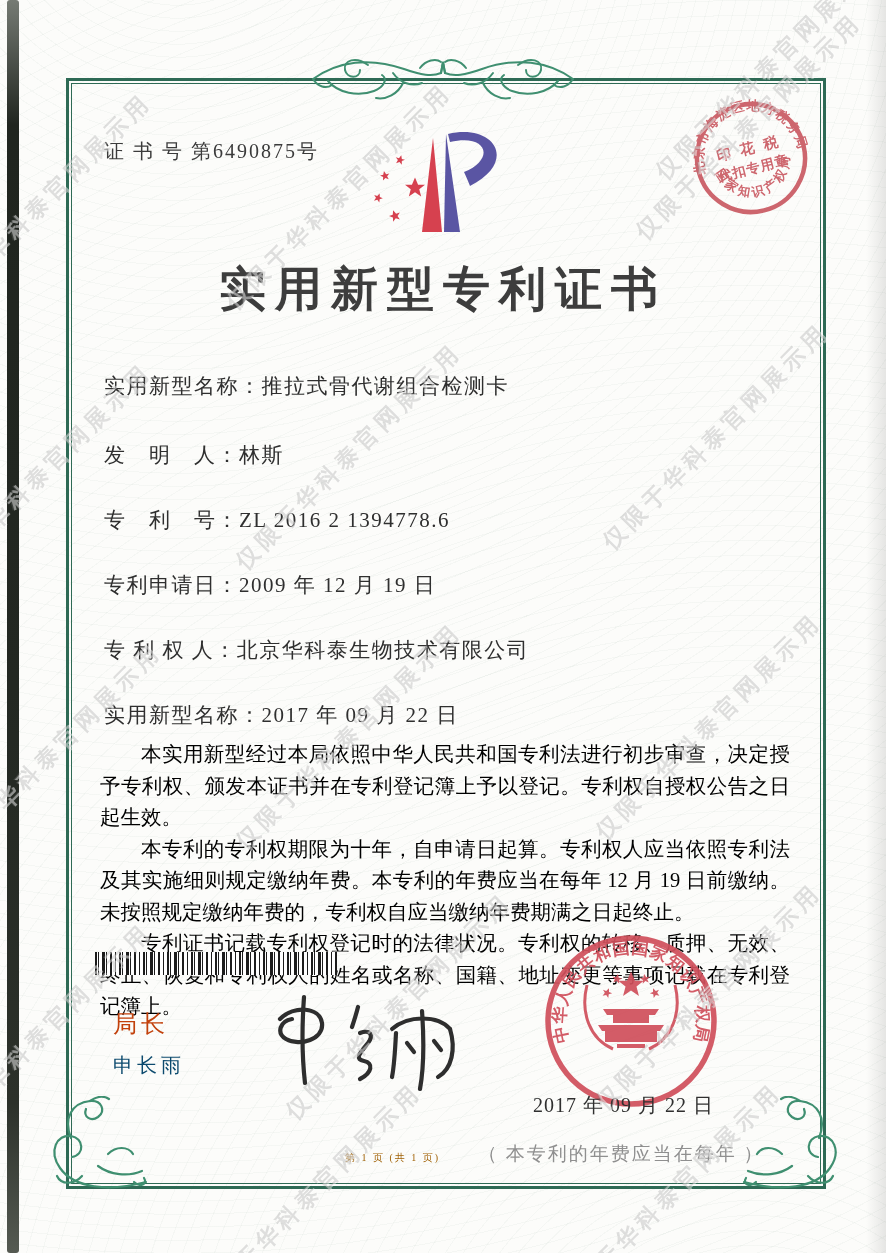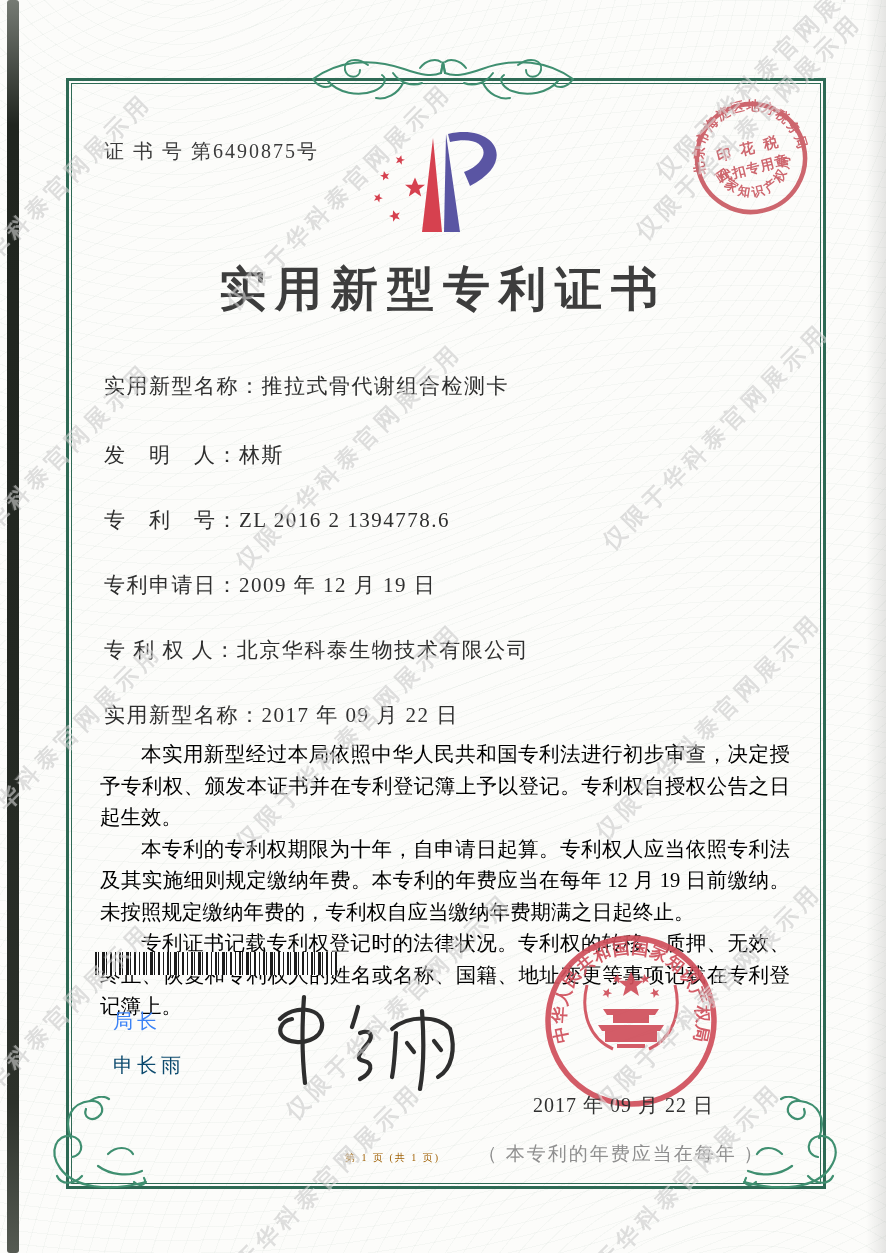--- a/index.html
+++ b/index.html
@@ -50,21 +50,21 @@
     font-size:20.5px;line-height:31.5px;color:#000000;text-align:justify;font-family:Liberation Serif, serif;
   }
   .paras p{margin:0;text-indent:2em;}
   .barcode{
     position:absolute;left:95px;top:952px;width:242px;height:23px;z-index:2;
     background:repeating-linear-gradient(90deg,
       #1c1c1c 0 2px,#fff 2px 3px,#1c1c1c 3px 4px,#fff 4px 7px,
       #1c1c1c 7px 10px,#fff 10px 11px,#1c1c1c 11px 12px,#fff 12px 15px,
       #1c1c1c 15px 17px,#fff 17px 20px,#1c1c1c 20px 21px,#fff 21px 24px);
   }
-  .signer-title{position:absolute;left:113px;top:1008px;font-size:20px;letter-spacing:4px;color:#3b82f6;z-index:2;}
+  .signer-title{position:absolute;left:113px;top:1008px;font-size:24px;letter-spacing:4px;color:#c2410c;z-index:2;}
   .signer-name{position:absolute;left:113px;top:1052px;font-size:20px;letter-spacing:4px;color:#0c4a6e;z-index:2;}
   .signature{position:absolute;left:242px;top:985px;z-index:2;}
   .tax-stamp{position:absolute;left:676px;top:83px;z-index:3;transform:rotate(-14deg);opacity:.9;}
   .seal{position:absolute;left:543px;top:933px;z-index:3;opacity:.93;}
   .seal-date{position:absolute;left:533px;top:1092px;font-size:20px;letter-spacing:1px;color:#2f2f2f;z-index:4;white-space:nowrap;}
   .page-info{position:absolute;left:345px;top:1151px;font-size:10px;letter-spacing:2px;color:#a16207;z-index:2;white-space:nowrap;}
   .footer-note{position:absolute;left:478px;top:1141px;font-size:19px;letter-spacing:2px;color:#8f8f8f;z-index:2;white-space:nowrap;}
   .wm-layer{position:absolute;inset:0;z-index:6;pointer-events:none;}
   .wm{
     position:absolute;white-space:nowrap;font-size:23px;font-weight:bold;letter-spacing:5px;

